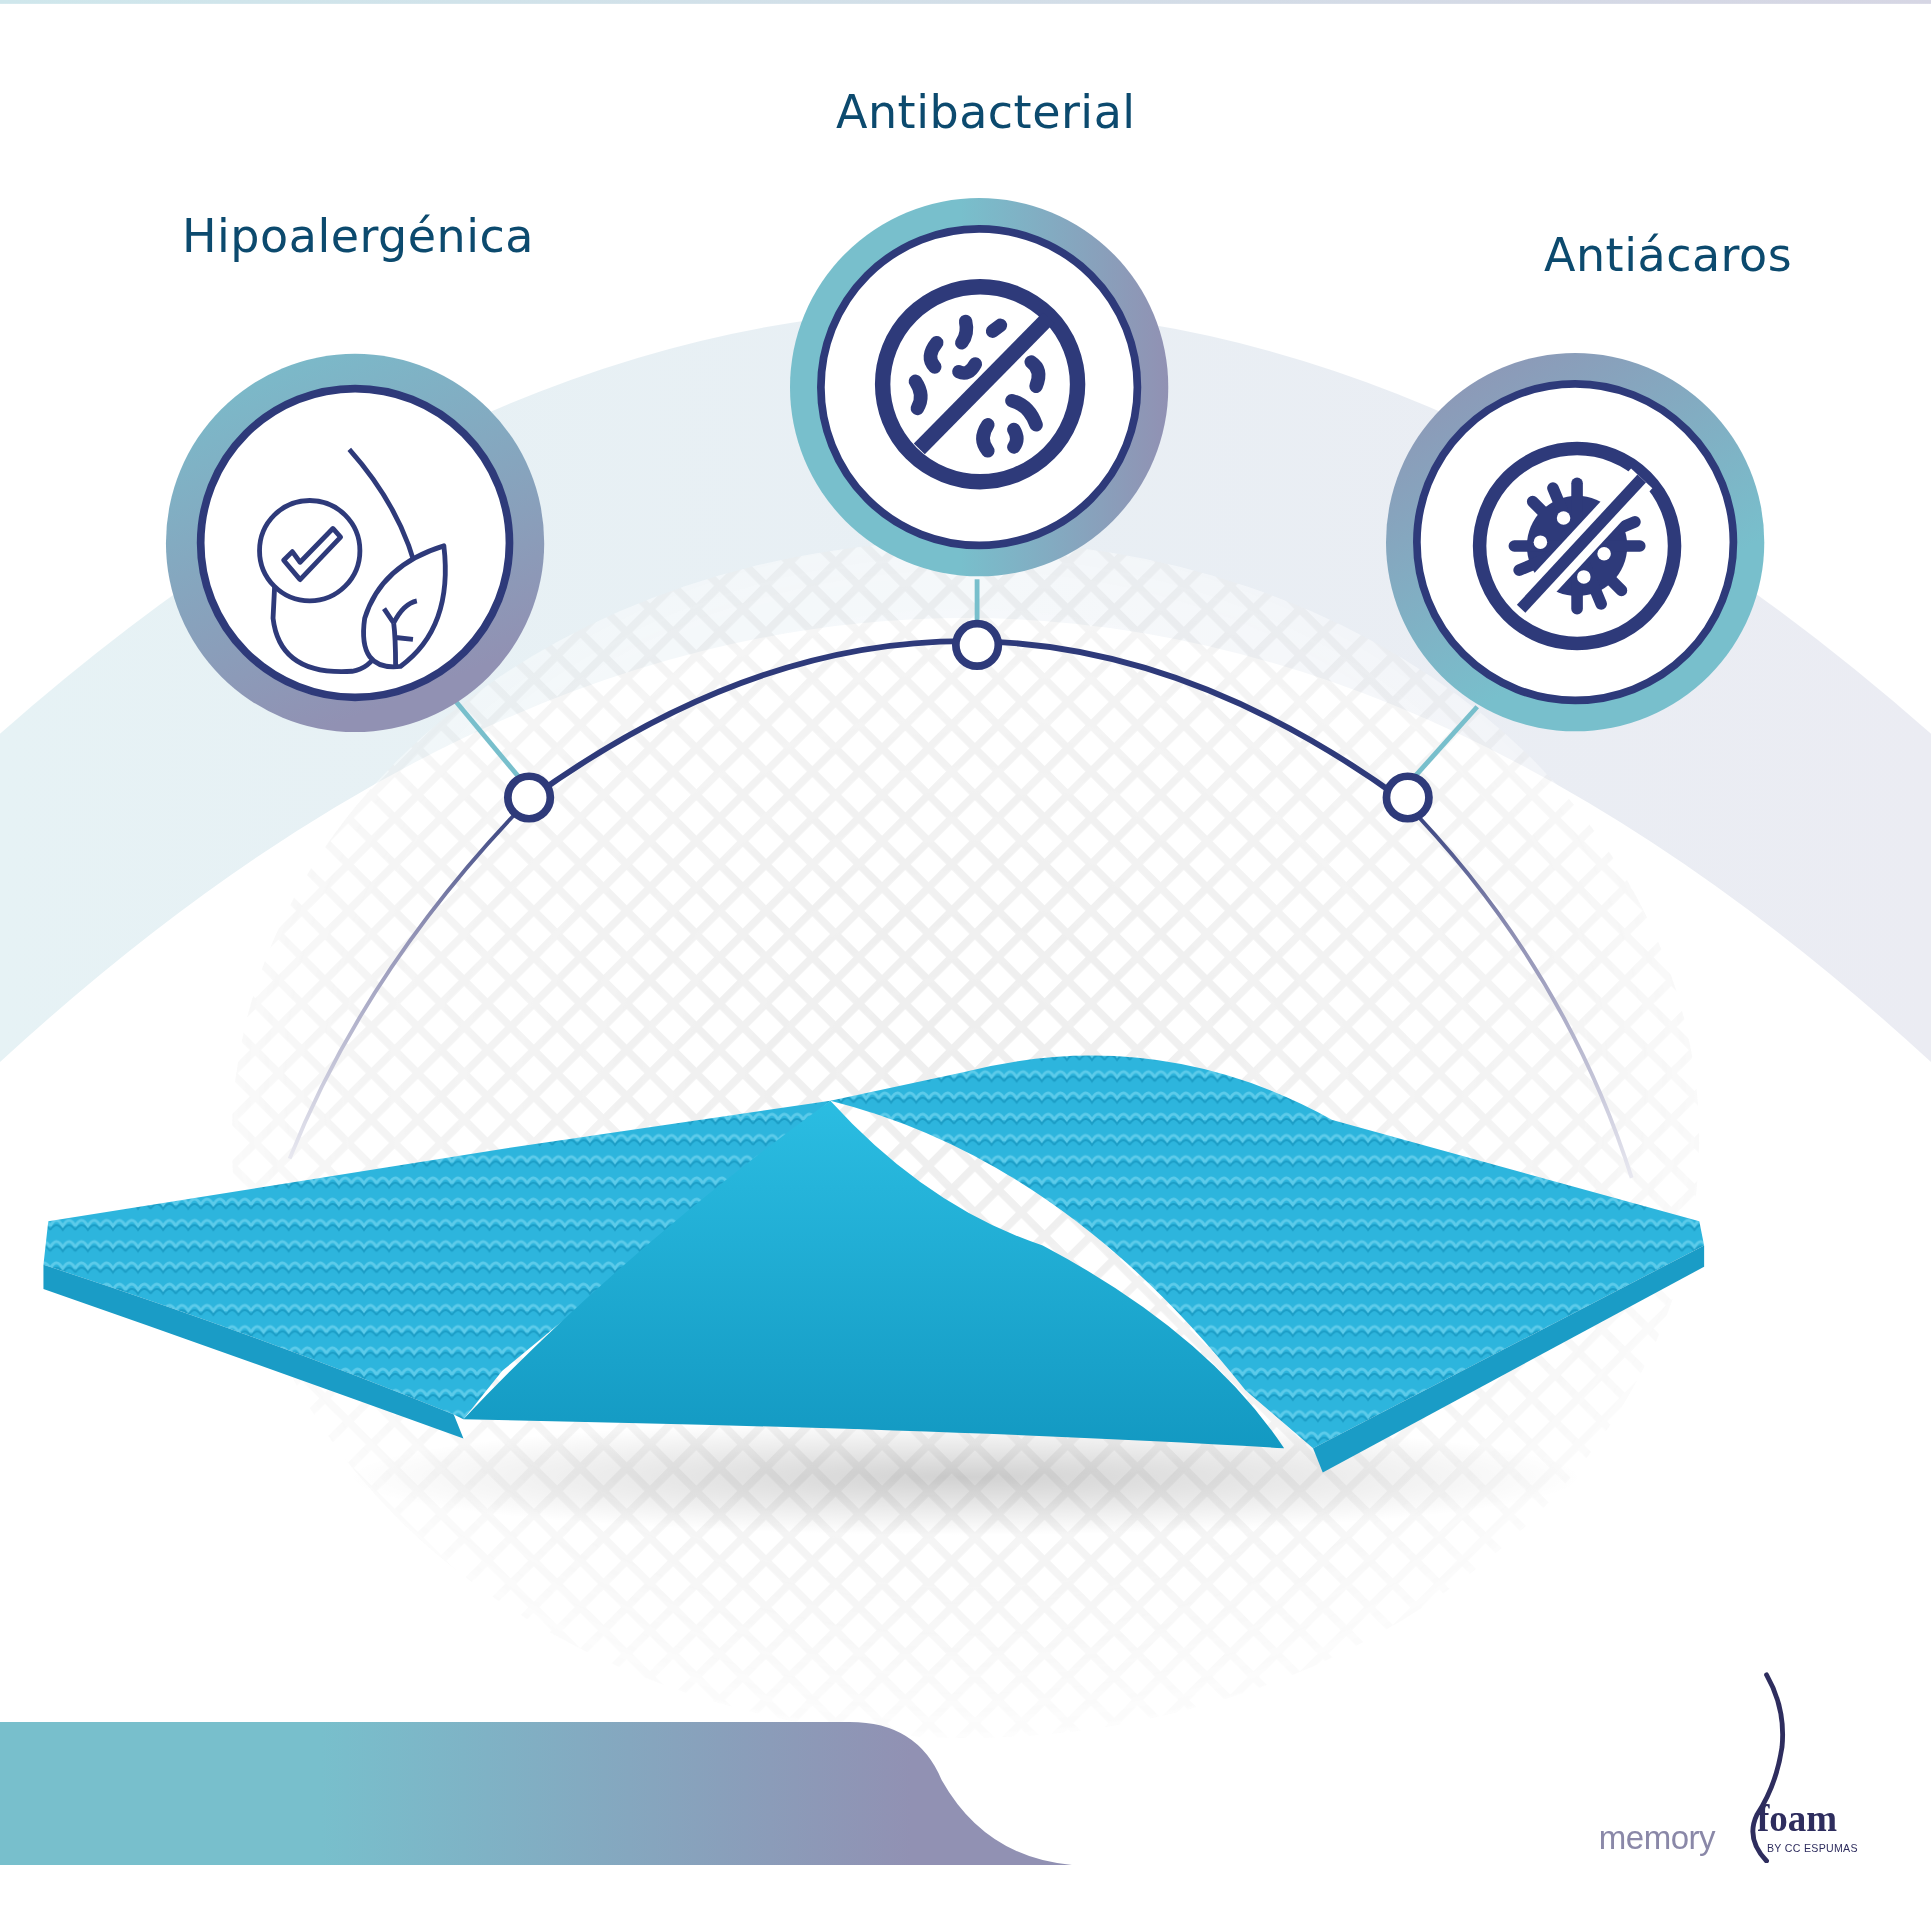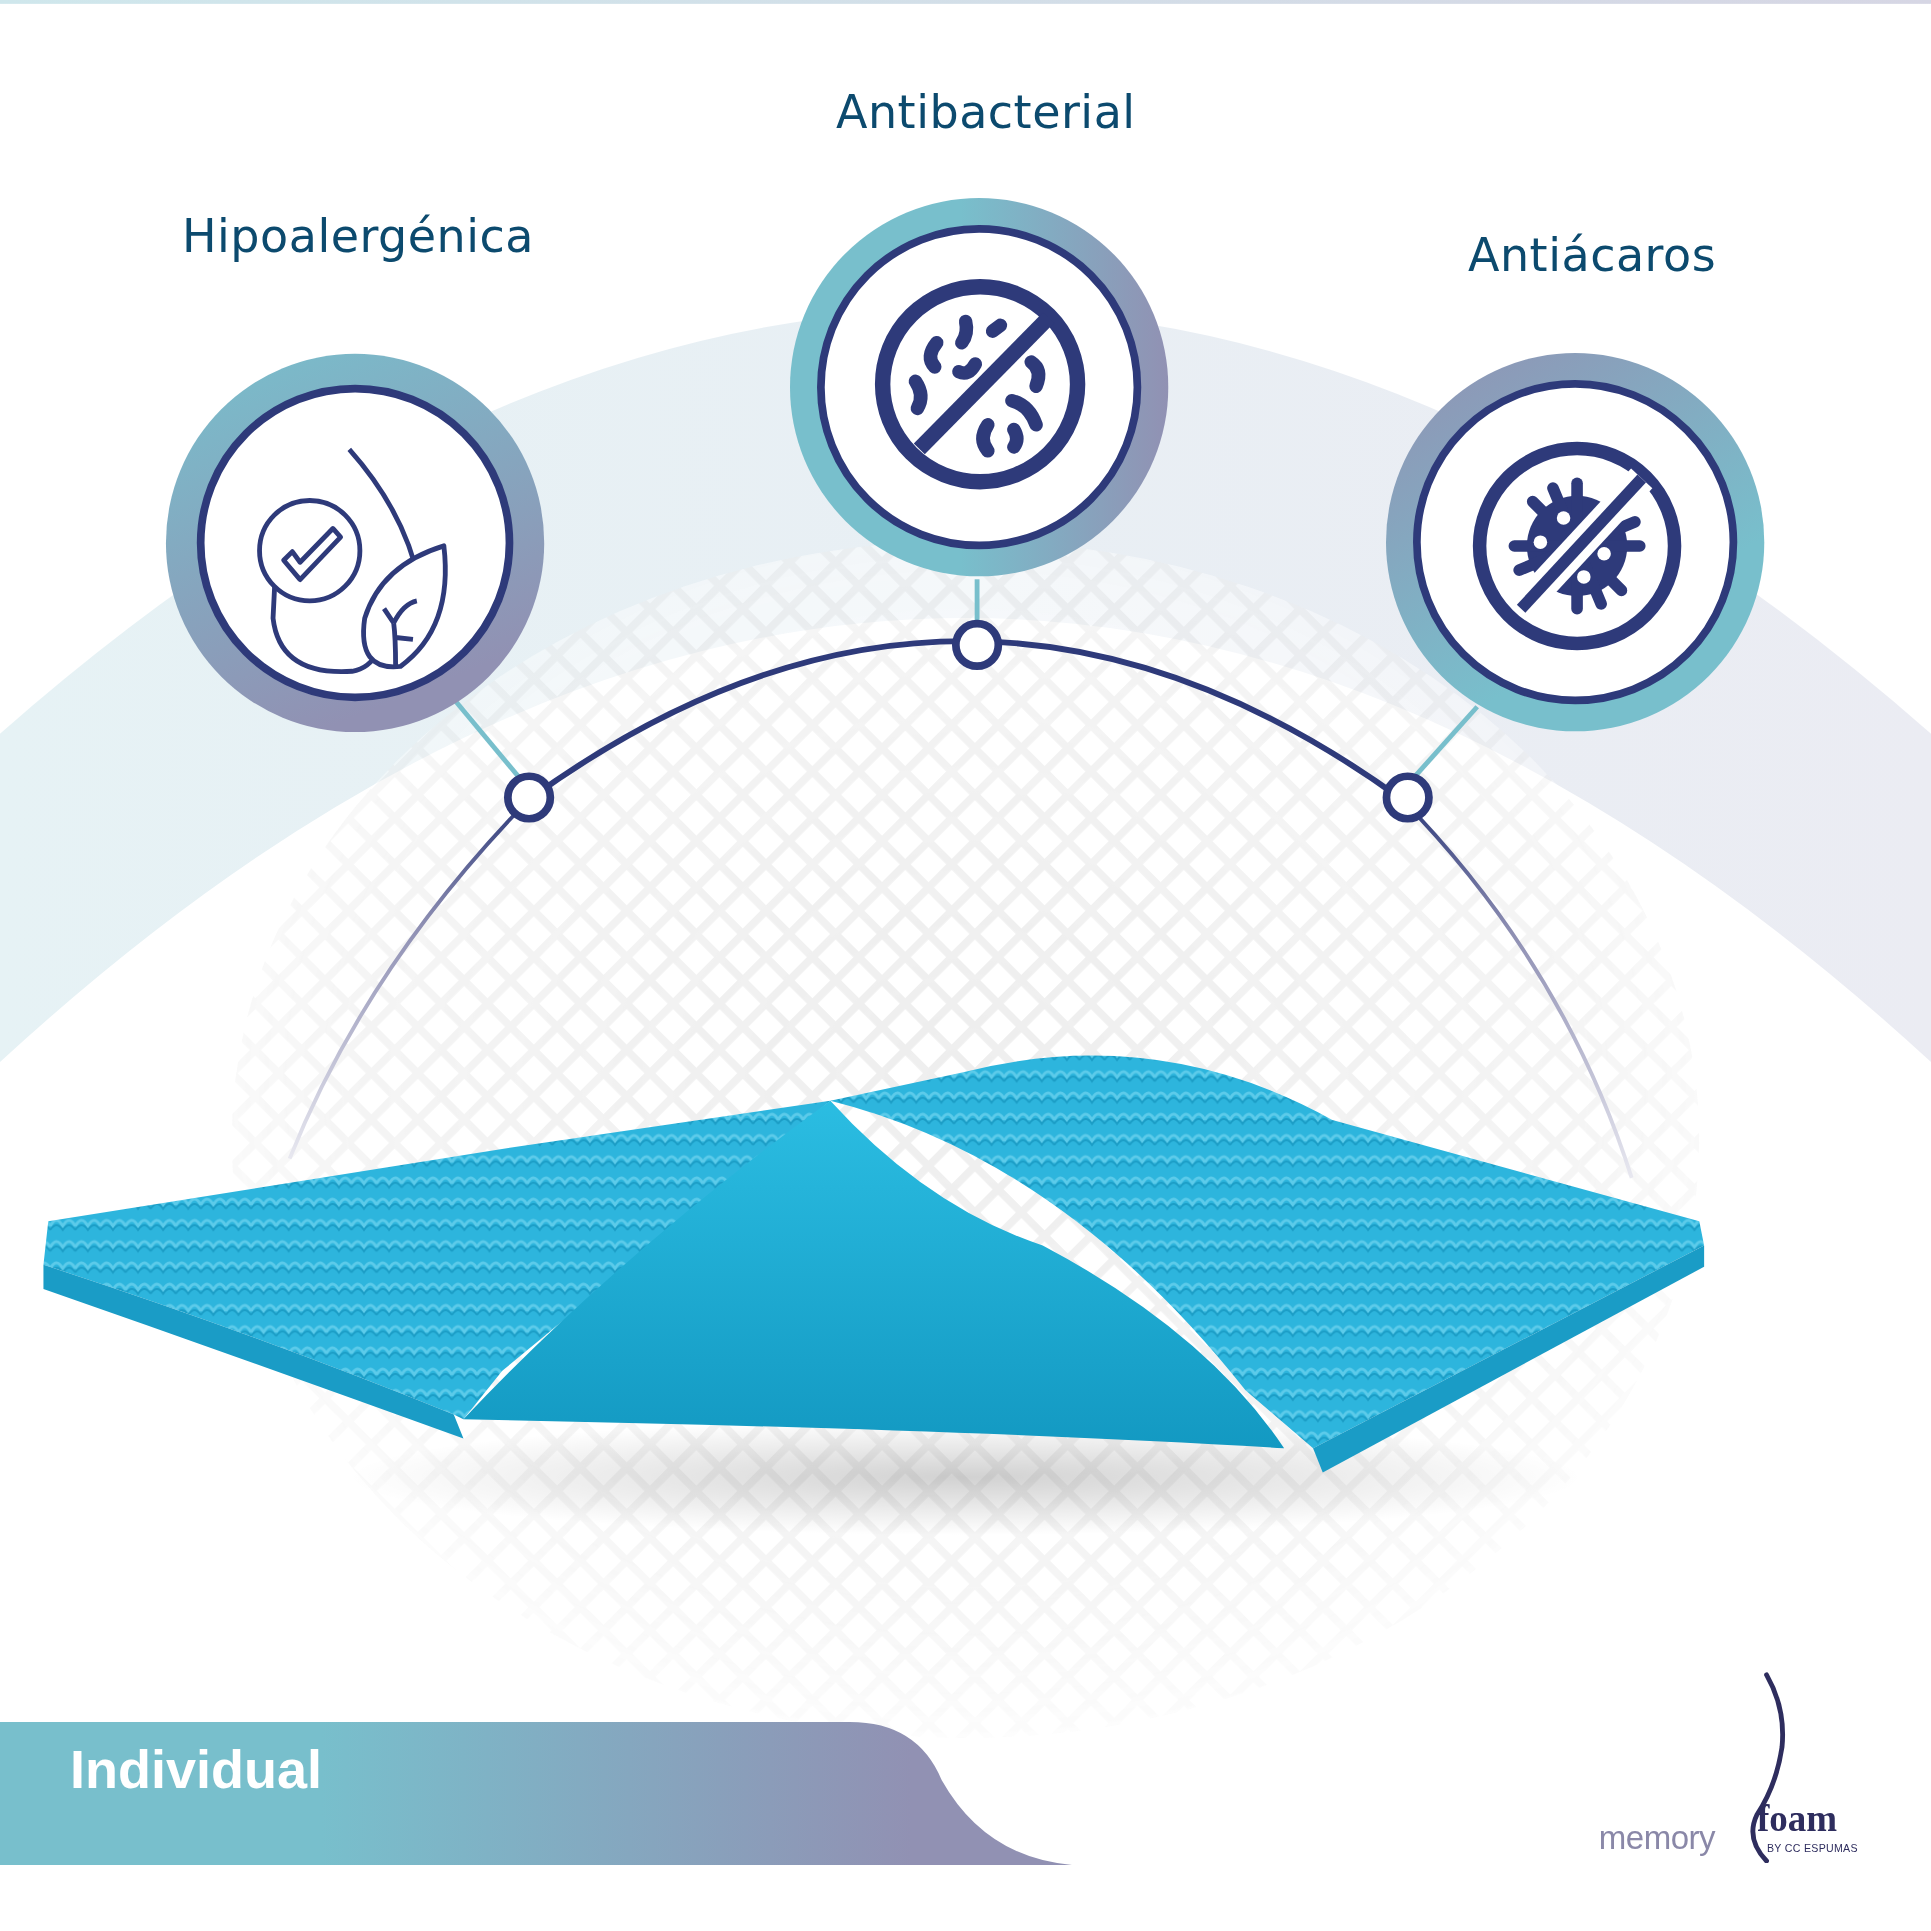--- a/index.html
+++ b/index.html
@@ -88,21 +88,21 @@
 </svg>
 
 <svg class="bg-layer" width="1931" height="1931" viewBox="0 0 2000 2000">
   <circle cx="548" cy="826" r="22" fill="#fff" stroke="#2e3a7a" stroke-width="8"></circle>
   <circle cx="1012" cy="668" r="22" fill="#fff" stroke="#2e3a7a" stroke-width="8"></circle>
   <circle cx="1458" cy="826" r="22" fill="#fff" stroke="#2e3a7a" stroke-width="8"></circle>
 </svg>
 
 <div class="label" style="left:182px; top:209px;">Hipoalergénica</div>
 <div class="label" style="left:836px; top:85px;">Antibacterial</div>
-<div class="label" style="left:1468px; top:228px;">Antiácaros</div>
+<div class="label" style="left:1544px; top:228px;">Antiácaros</div>
 
 <svg class="badge" style="left:164px; top:348px;" width="386" height="386" viewBox="0 0 400 400">
   <defs>
     <linearGradient id="ringA" x1="0" y1="0" x2="0.4" y2="1">
       <stop offset="0" stop-color="#78bfcc"></stop>
       <stop offset="1" stop-color="#9191b3"></stop>
     </linearGradient>
   </defs>
   <circle cx="198" cy="202" r="196" fill="url(#ringA)"></circle>
   <circle cx="198" cy="202" r="160" fill="#fff" stroke="#2e3a7a" stroke-width="8"></circle>
@@ -207,21 +207,20 @@
 <svg class="title-banner" width="1072" height="143" viewBox="0 0 1110 148">
   <defs>
     <linearGradient id="banner" x1="0" y1="0" x2="1" y2="0">
       <stop offset="0.3" stop-color="#78bfcc"></stop>
       <stop offset="0.85" stop-color="#9191b3"></stop>
     </linearGradient>
   </defs>
   <path d="M0 0 L 880 0 Q 950 0 975 60 Q 1020 140 1110 148 L 0 148 Z" fill="url(#banner)"></path>
 </svg>
 <div class="title-text">
-  <div>Individual</div>
 </div>
 
 <div class="logo">
   <svg style="position:absolute; left:0; top:0;" width="270" height="193" viewBox="0 0 280 200">
     <path d="M180 5 Q 200 40 196 80 Q 190 120 170 150 Q 158 175 180 198" stroke="#2e2d5e" stroke-width="5" fill="none" stroke-linecap="round"></path>
   </svg>
   <span class="logo-memory">memory</span>
   <span class="logo-foam">foam</span>
   <span class="logo-by">BY CC ESPUMAS</span>
 </div>

